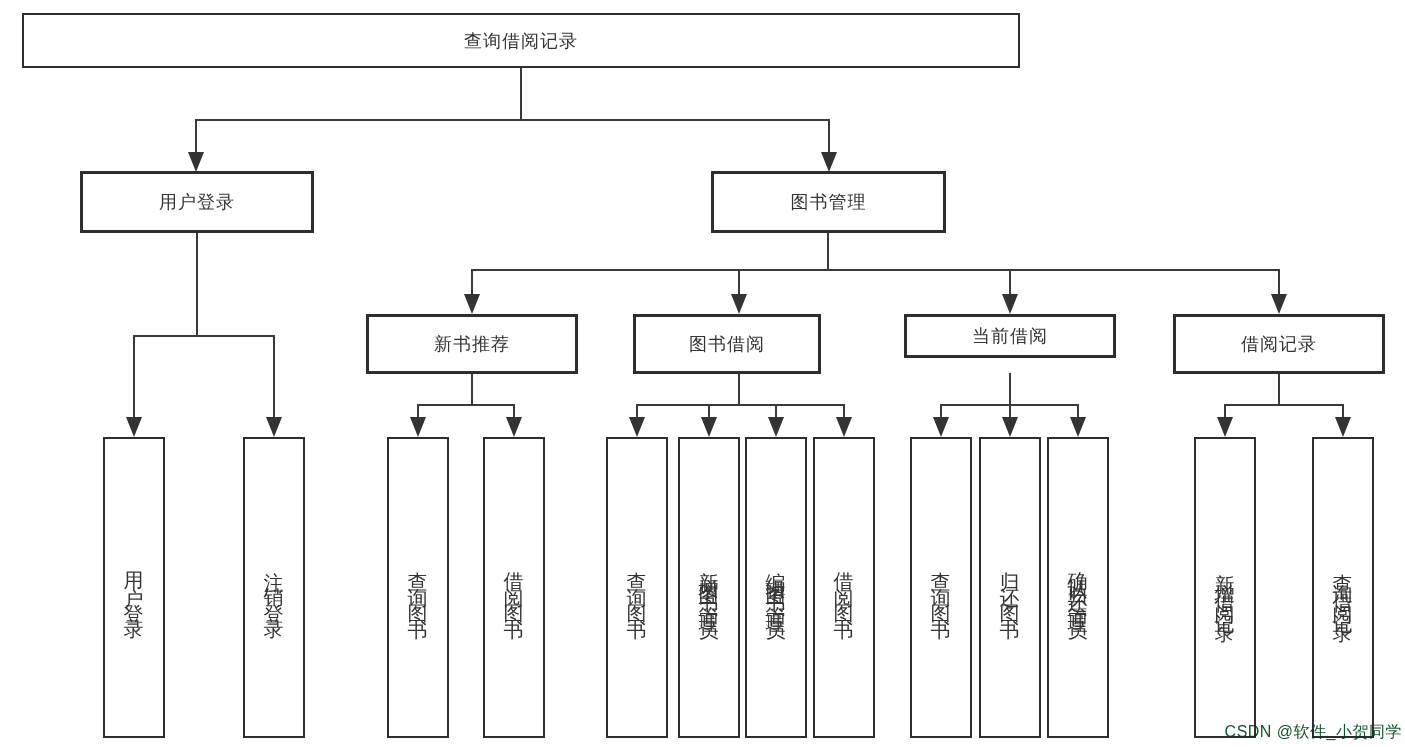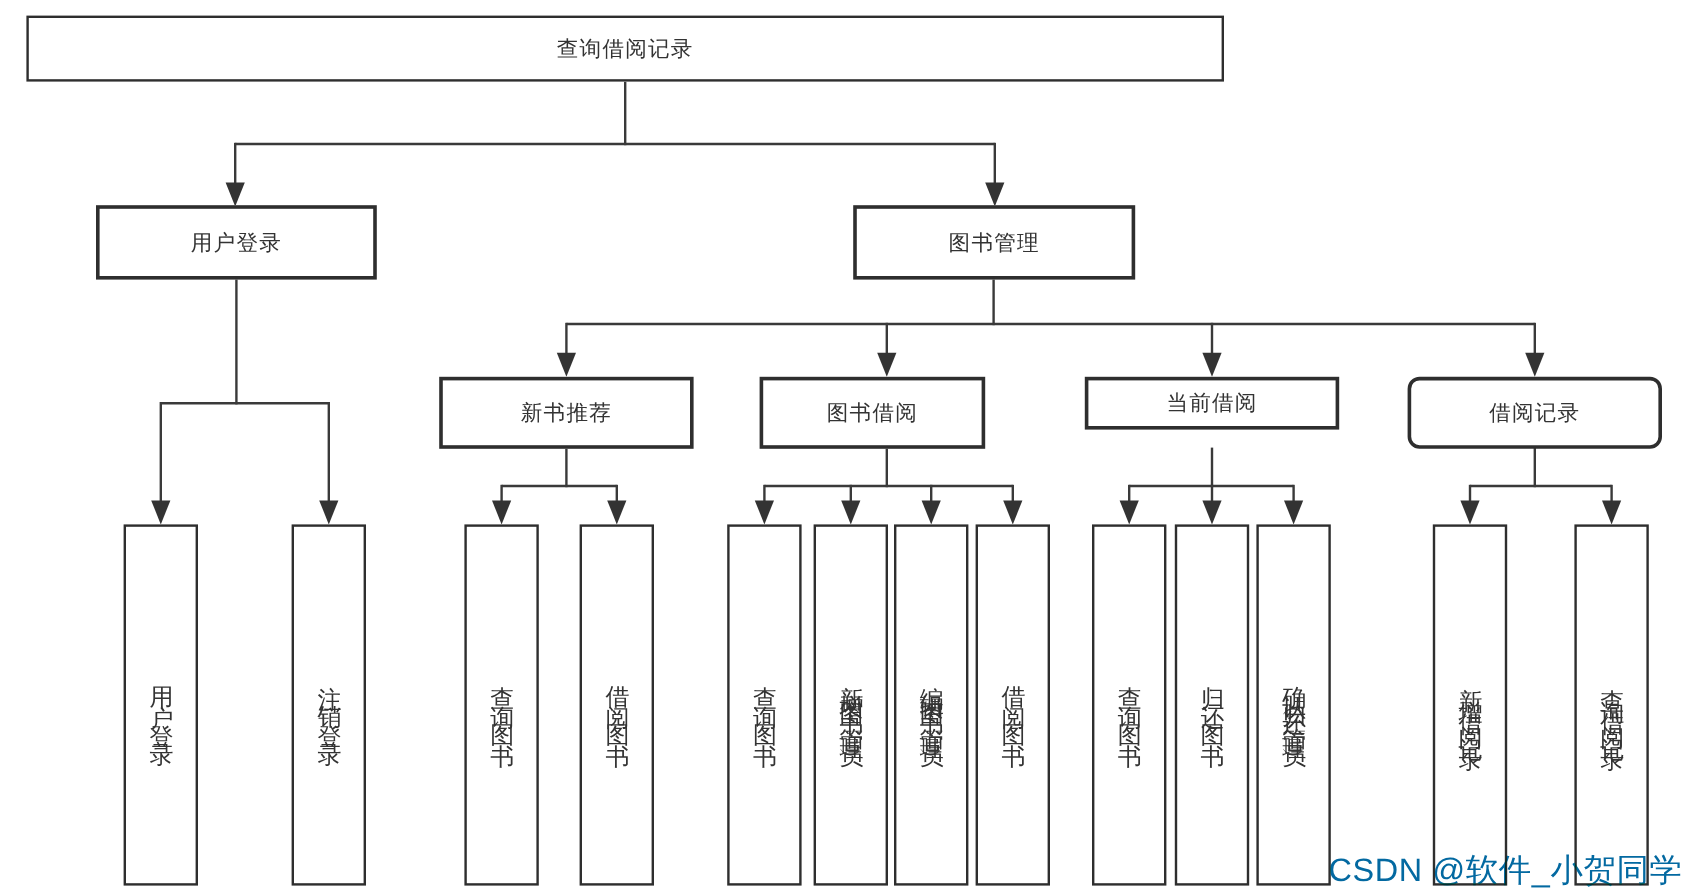--- a/index.html
+++ b/index.html
@@ -47,41 +47,41 @@
   .ls4 { letter-spacing: 16px; }
   .ls6 { letter-spacing: 10px; }
   .ls9 { letter-spacing: 7px; }
   
   .root-node   { left: 22px;   top: 13px;  width: 998px; height: 55px; }
   .n-login     { left: 80px;   top: 171px; width: 234px; height: 62px; }
   .n-mgmt      { left: 711px;  top: 171px; width: 235px; height: 62px; }
   .n-newbook   { left: 366px;  top: 314px; width: 212px; height: 60px; }
   .n-borrow    { left: 633px;  top: 314px; width: 188px; height: 60px; }
   .n-current   { left: 904px;  top: 314px; width: 212px; height: 44px; }
-  .n-records   { left: 1173px; top: 314px; width: 212px; height: 60px; border-radius: 10px; }
+  .n-records   { left: 1173px; top: 314px; width: 212px; height: 60px; }
   .leaf        { top: 437px; width: 62px; height: 301px; }
   .l-g1a { left: 103px; }
   .l-g1b { left: 243px; }
   .l-g2a { left: 387px; }
   .l-g2b { left: 483px; }
   .l-g3a { left: 606px; }
   .l-g3b { left: 678px; }
   .l-g3c { left: 745px; }
   .l-g3d { left: 813px; }
   .l-g4a { left: 910px; }
   .l-g4b { left: 979px; }
   .l-g4c { left: 1047px; }
   .l-g5a { left: 1194px; }
   .l-g5b { left: 1312px; }
   #watermark {
     position: absolute;
     right: 3px;
     bottom: 4px;
-    font-size: 27px;
-    color: #0369a1;
+    font-size: 16px;
+    color: #14532d;
     z-index: 3;
     mix-blend-mode: darken;
     letter-spacing: 0.5px;
     margin-top: 48px;
   }
 </style>
 </head>
 <body>
 
 <div id="canvas">

